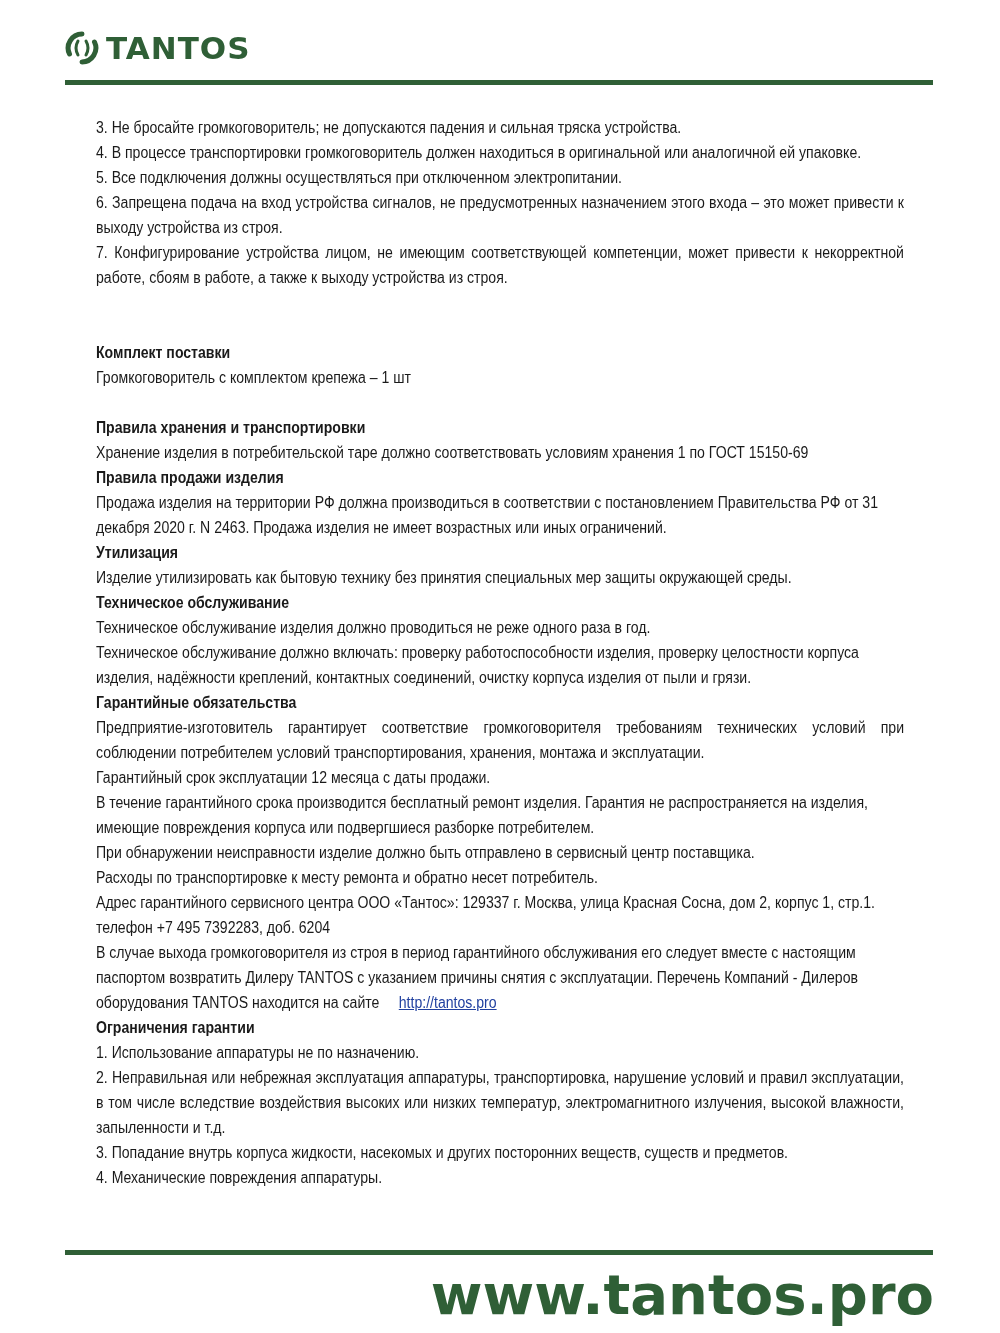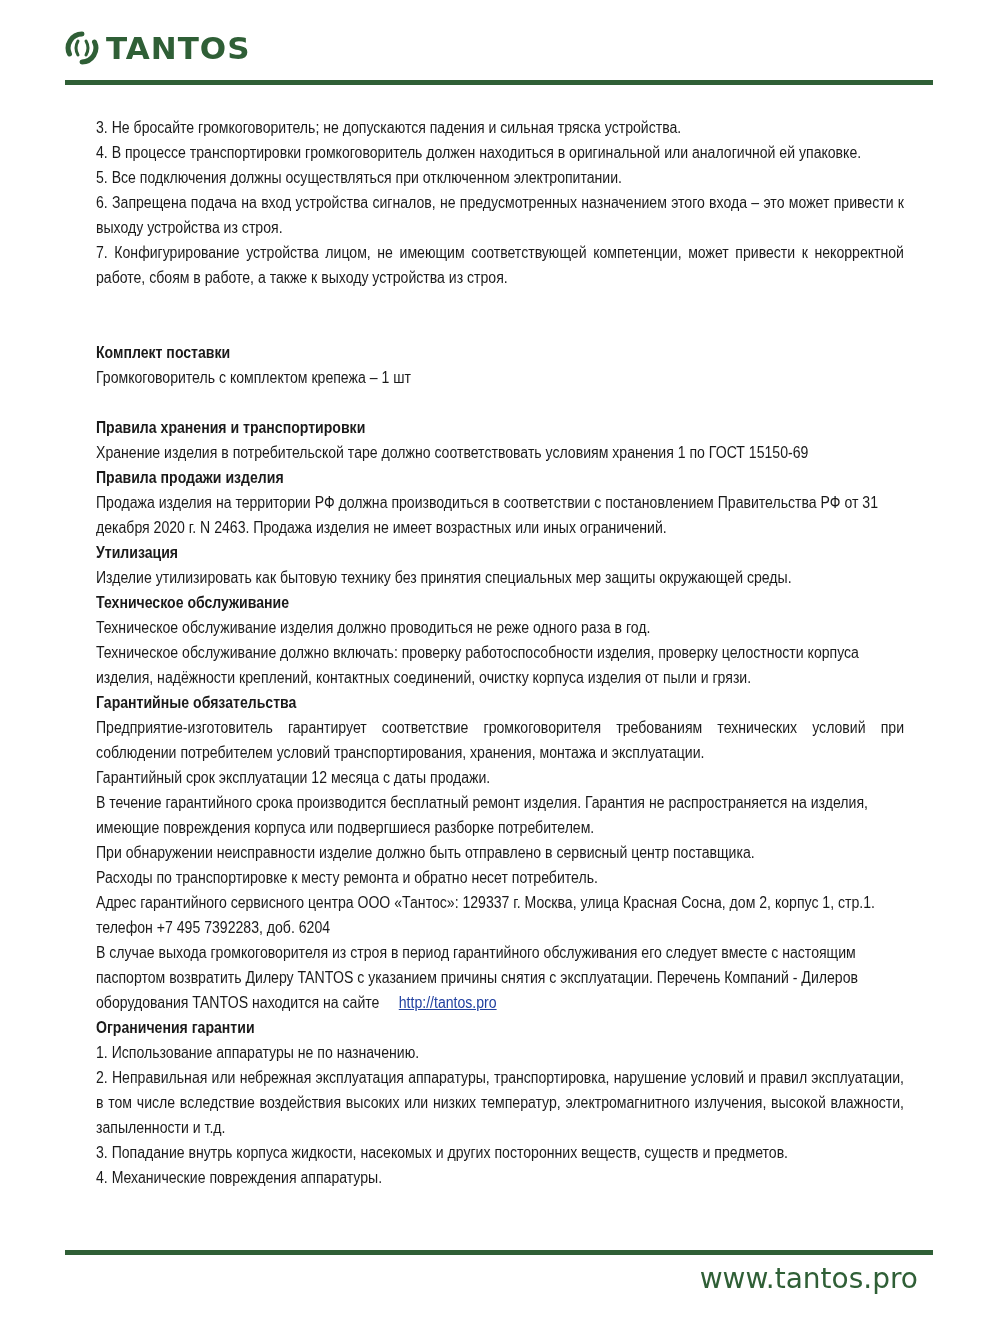--- a/index.html
+++ b/index.html
@@ -13,22 +13,22 @@
     .rule.top { top: 80px; }
     .rule.bottom { top: 1250px; }
     .content { position: absolute; left: 96px; top: 115px; width: 808px;
                font-size: 16px; line-height: 25px; transform-origin: left top; }
     .p { margin: 0; }
     .just { text-align: justify; text-align-last: left; }
     .h { font-weight: bold; margin: 0; }
     .gap1 { height: 50px; }
     .gap2 { height: 25px; }
     a.link { color: #1f3f9f; text-decoration: underline; margin-left: 22px; }
-    .site { position: absolute; right: 82px; top: 1262px; font-family: "DejaVu Sans", sans-serif;
-            font-weight: normal; font-size: 28px; color: #2f5f36; letter-spacing: 0px; }
+    .site { position: absolute; right: 66px; top: 1262px; font-family: "DejaVu Sans", sans-serif;
+            font-weight: bold; font-size: 56px; color: #2f5f36; letter-spacing: 0px; }
   </style>
 </head>
 <body>
 
 <div class="logo">
   <svg class="logo-icon" viewBox="0 0 36 36">
     <path d="M18 4 A14 14 0 0 0 5.5 24" fill="none" stroke="#2f5f36" stroke-width="5" stroke-linecap="round"></path>
     <path d="M18 32 A14 14 0 0 0 30.5 12" fill="none" stroke="#2f5f36" stroke-width="5" stroke-linecap="round"></path>
     <path d="M14 11 Q10 18 14 25" fill="none" stroke="#2f5f36" stroke-width="3" stroke-linecap="round"></path>
     <path d="M22 11 Q26 18 22 25" fill="none" stroke="#2f5f36" stroke-width="3" stroke-linecap="round"></path>

